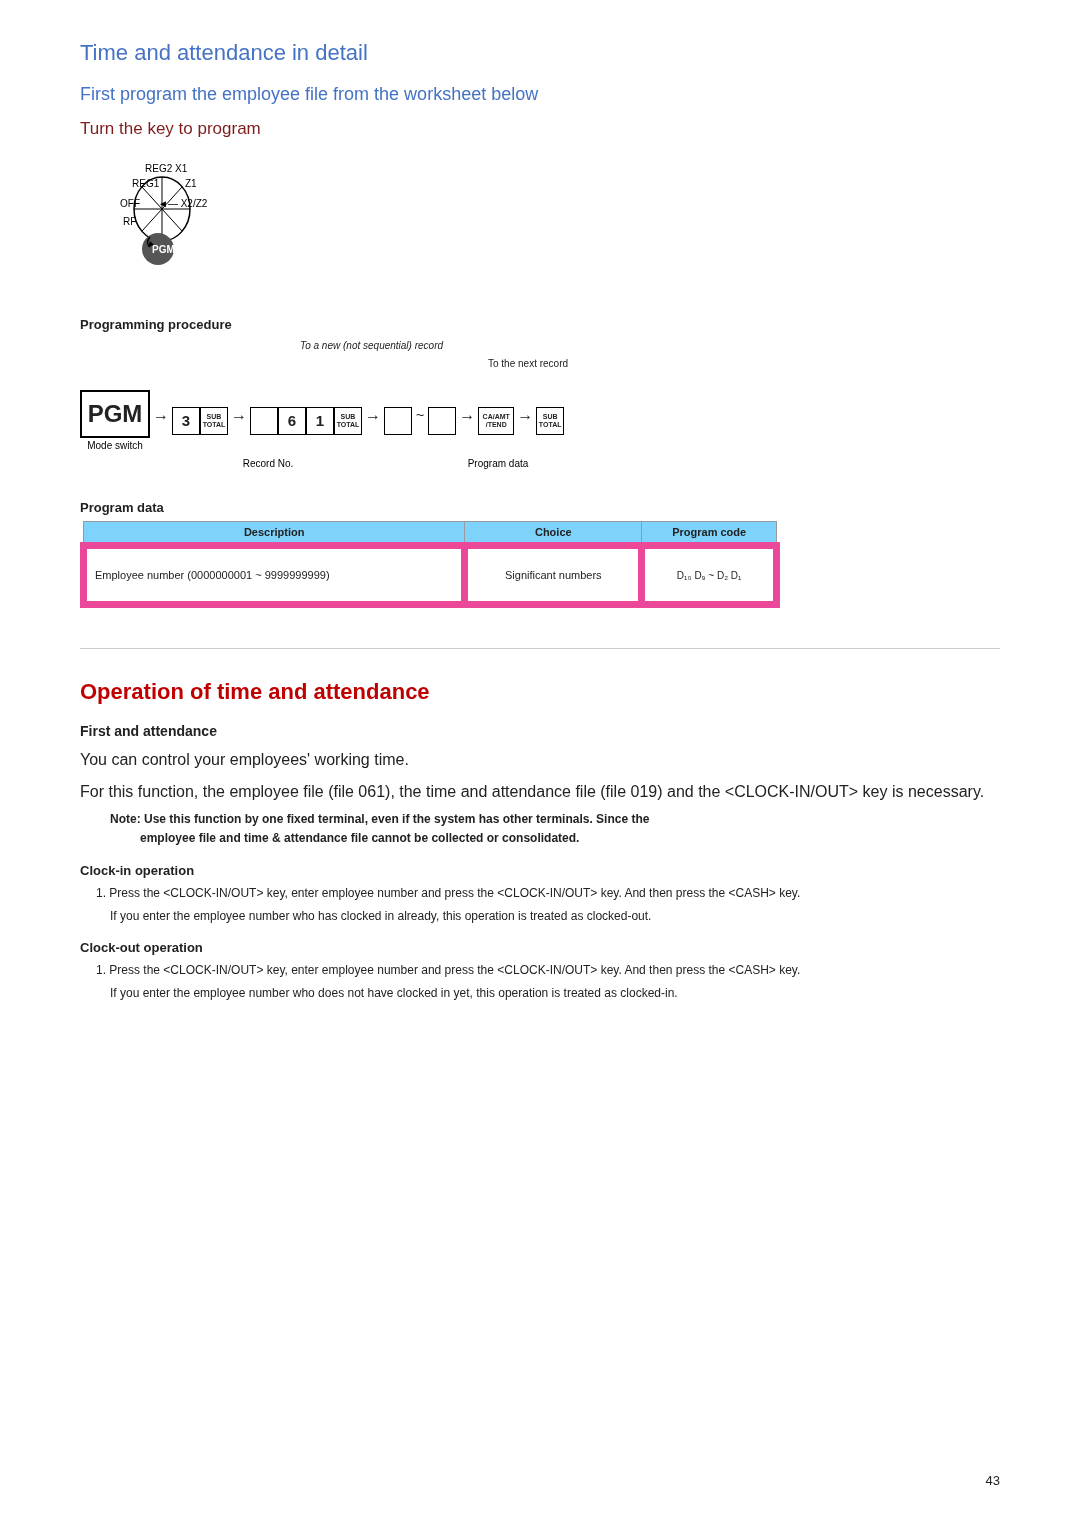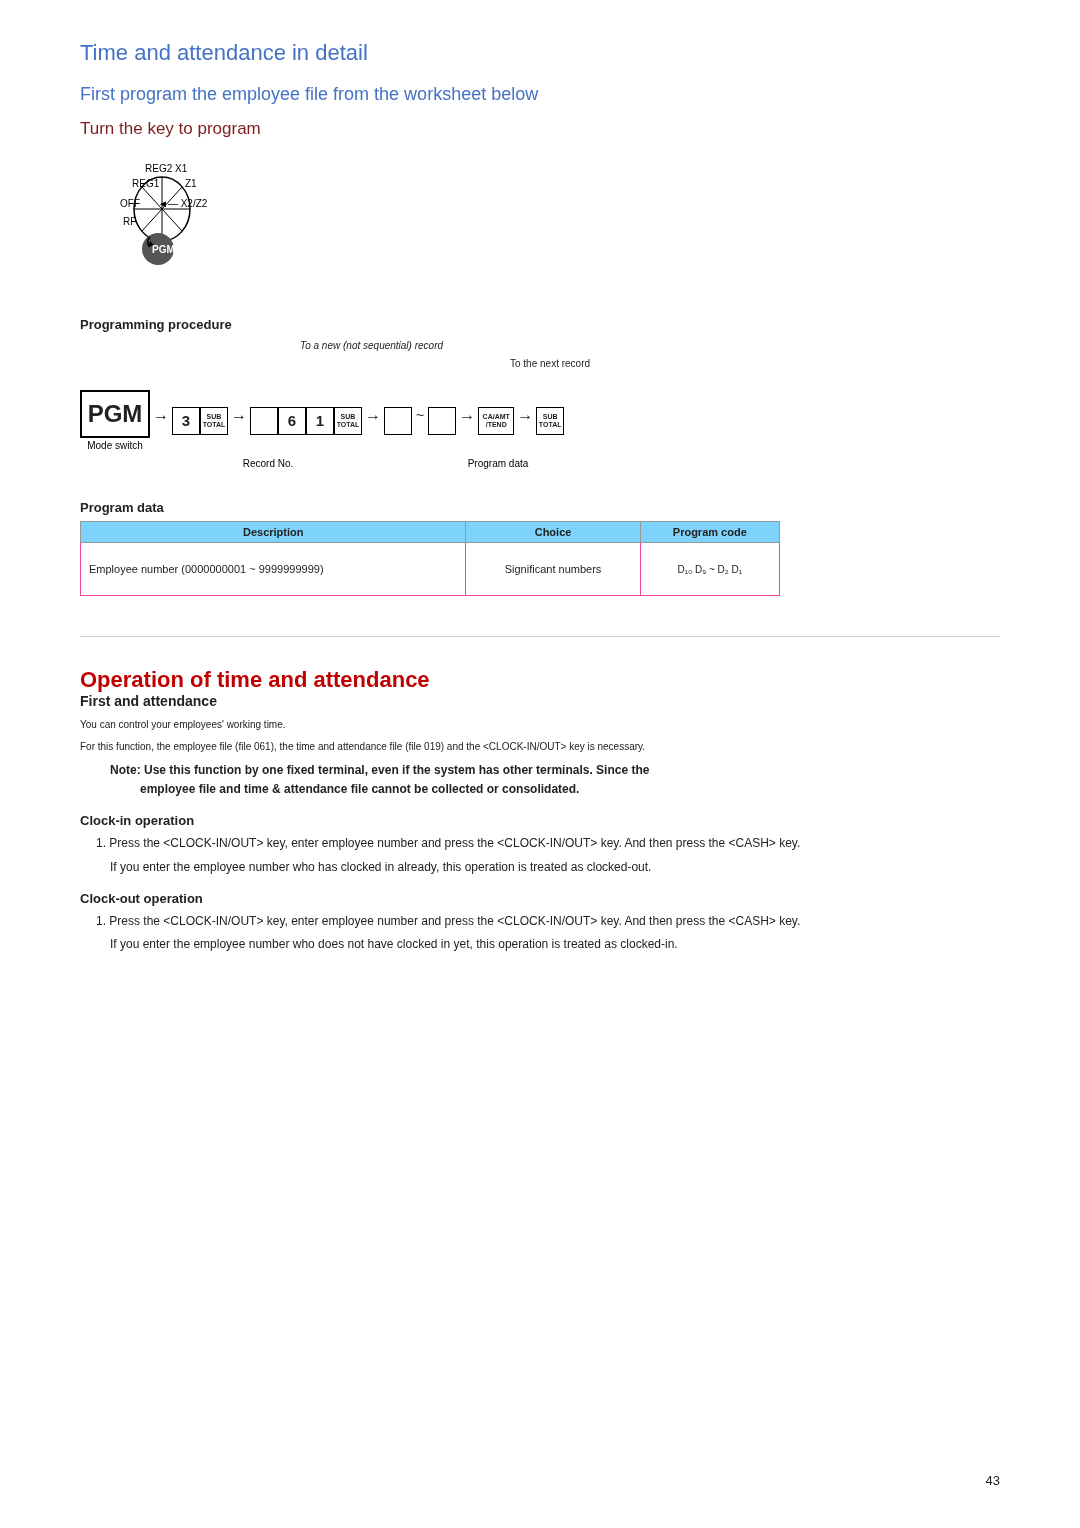--- a/index.html
+++ b/index.html
@@ -70,41 +70,42 @@
       margin-bottom: 40px;
     }
     table.prog-table th {
       border: 1px solid #999;
       background: #7dd3fc;
       padding: 4px 8px;
       text-align: center;
       font-weight: bold;
     }
     table.prog-table td {
-      border: 1px solid #ec4899;
+      border: 7px solid #ec4899;
       padding: 20px 8px;
       margin-left: 24px;
     }
 
     
     .operation-title {
       color: #C00000;
       font-size: 22px;
       font-weight: bold;
+      margin-bottom: 18px;
       border-bottom: none;
     }
 
     .section-heading {
       font-weight: bold;
       font-size: 14px;
       margin-bottom: 8px;
     }
 
     .body-text {
-      font-size: 10px;
+      font-size: 16px;
       line-height: 1.6;
       margin-bottom: 6px;
     }
 
     .note-text {
       font-size: 12px;
       font-weight: bold;
       margin: 2px 0 10px 30px;
       line-height: 1.6;
     }
@@ -153,21 +154,21 @@
       position: absolute;
       top: 0;
       left: 220px;
       font-size: 10px;
       font-style: italic;
     }
 
     .annot-next-record {
       position: absolute;
       top: 18px;
-      left: 430px;
+      left: 408px;
       font-size: 10px;
     }
 
     .flow-row {
       display: flex;
       align-items: center;
       flex-wrap: nowrap;
     }
 
     .flow-cell {

